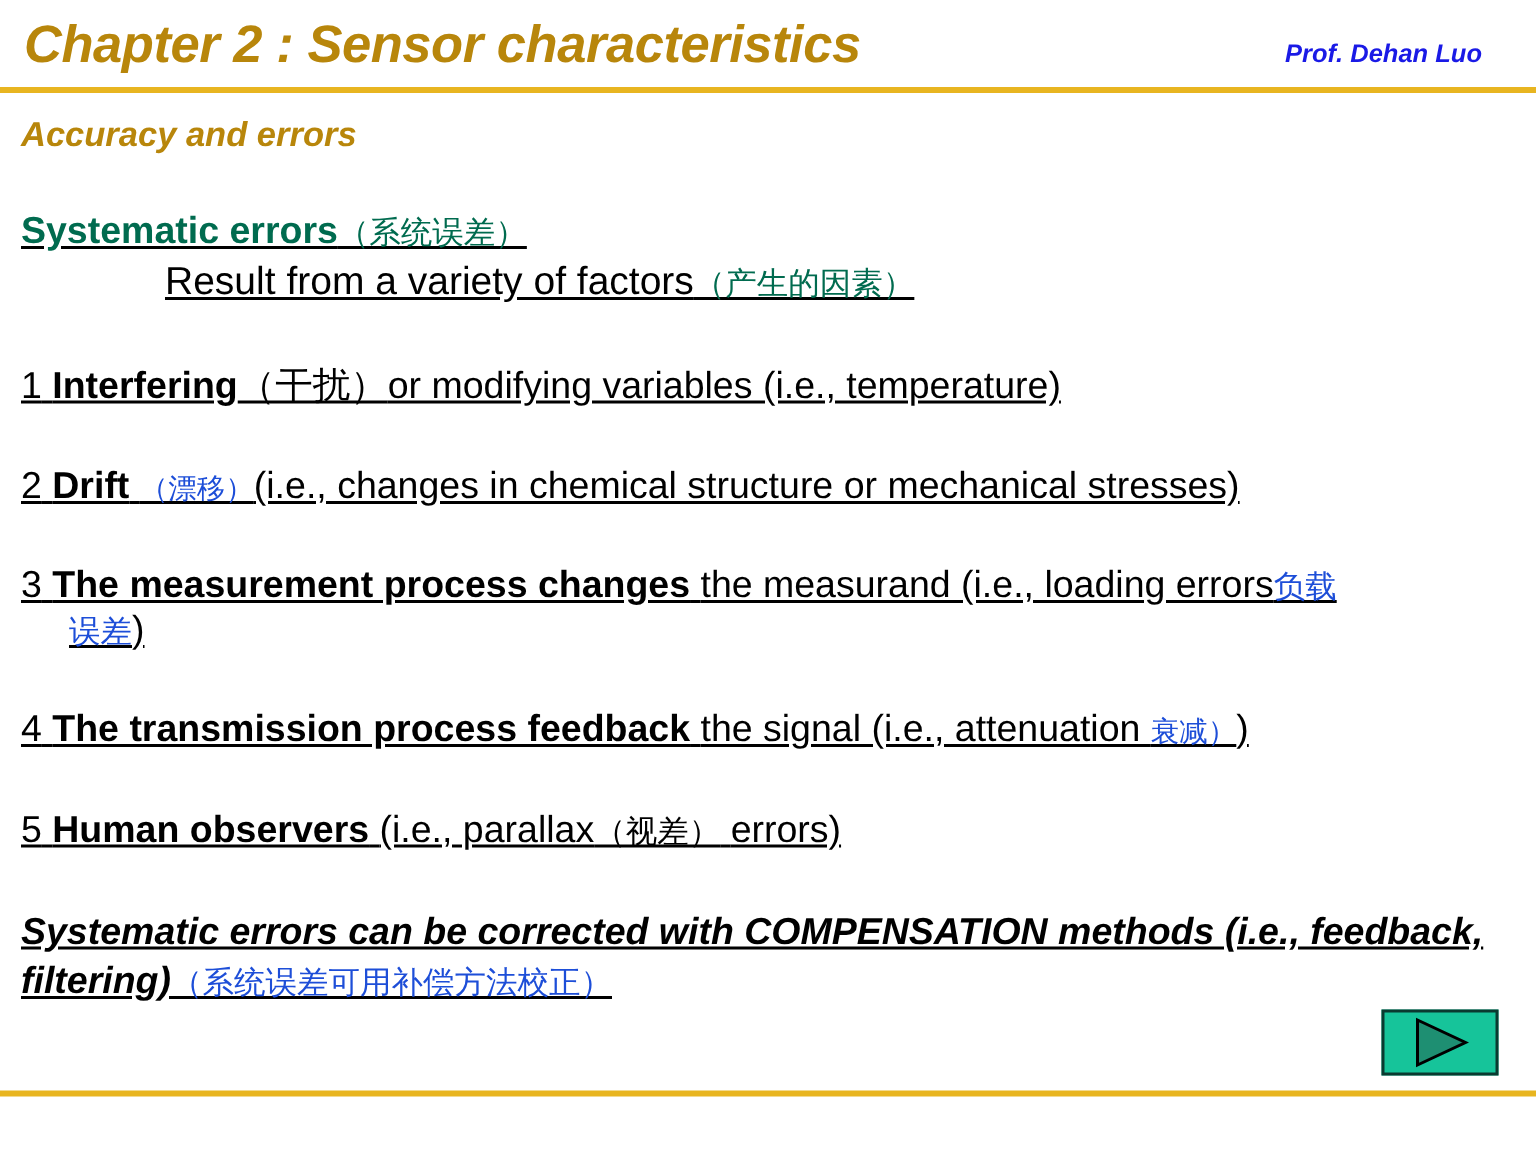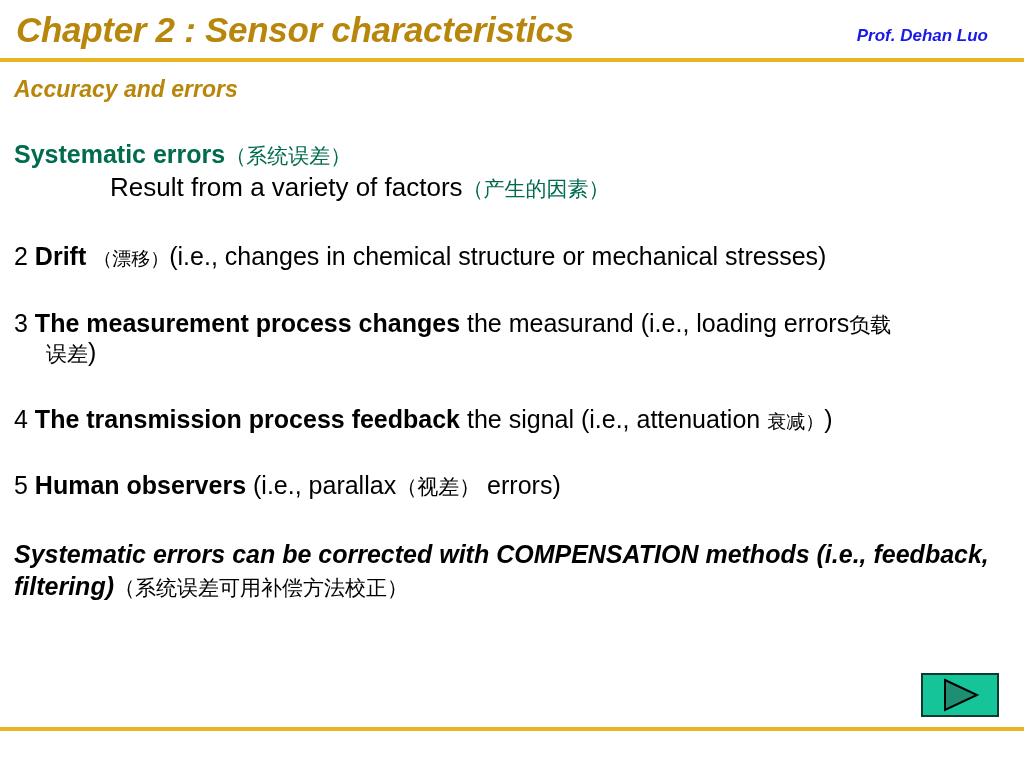--- a/index.html
+++ b/index.html
@@ -67,23 +67,24 @@
   .body-block {
     position: absolute;
     left: 14px;
     top: 140px;
     width: 1000px;
   }
   .line {
     font-size: 26px;
     color: #000000;
     line-height: 1.18;
+    text-decoration: underline;
   }
   .teal      { color: #006B4F; }
-  .teal2     { color: #000000; }
+  .teal2     { color: #1d4ed8; }
   .bold      { font-weight: bold; }
   .cn        { font-family: "DejaVu Sans", sans-serif; }
   .cn-sm     { font-family: "DejaVu Sans", sans-serif; font-size: 19px; }
   .cn-md     { font-family: "DejaVu Sans", sans-serif; font-size: 21px; }
 
   .l-systematic {
     font-size: 25px;
     margin-bottom: 2px;
   }
   .l-result {
@@ -161,20 +162,24 @@
   <div class="body-block">
 
     <div class="line l-systematic">
       <span class="bold teal">Systematic errors</span><span class="teal cn-md">（系统误差）</span>
     </div>
 
     <div class="line l-result">
       <span>Result from a variety of factors</span><span class="teal cn-md">（产生的因素）</span>
     </div>
 
+    <div class="line l-item">
+      <span>1</span>
+      <span class="bold">Interfering</span><span class="cn">（干扰）</span><span>or modifying variables (i.e., temperature)</span>
+    </div>
 
     <div class="line l-item">
       <span>2</span>
       <span class="bold">Drift</span>
       <span class="teal2 cn-sm">（漂移）</span><span>(i.e., changes in chemical structure or mechanical stresses)</span>
     </div>
 
     <div class="line l-item l-item3">
       <span>3</span>
       <span class="bold">The measurement process changes</span>

